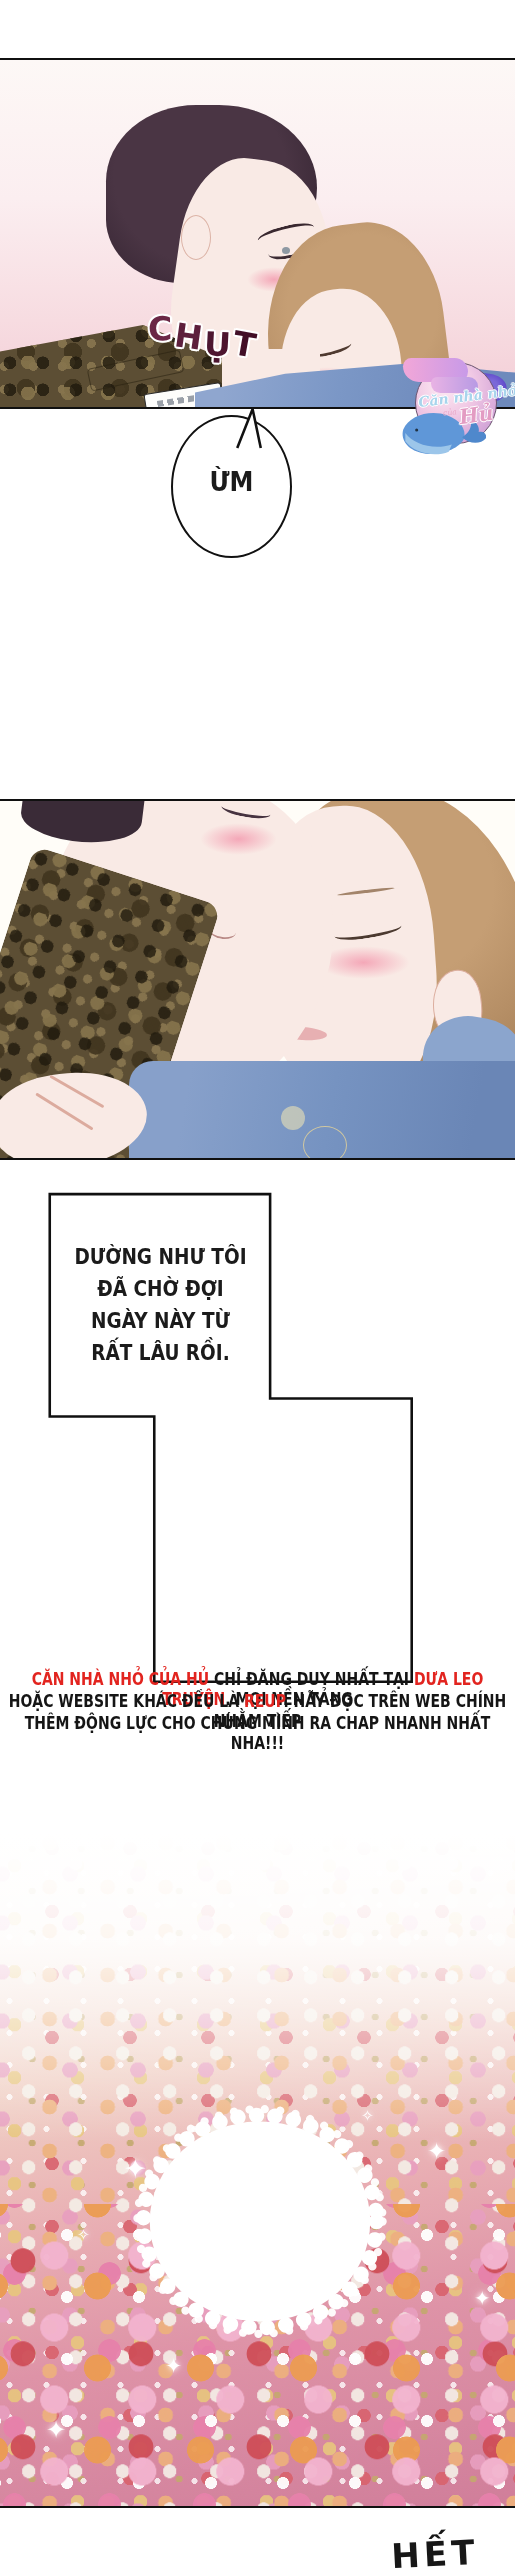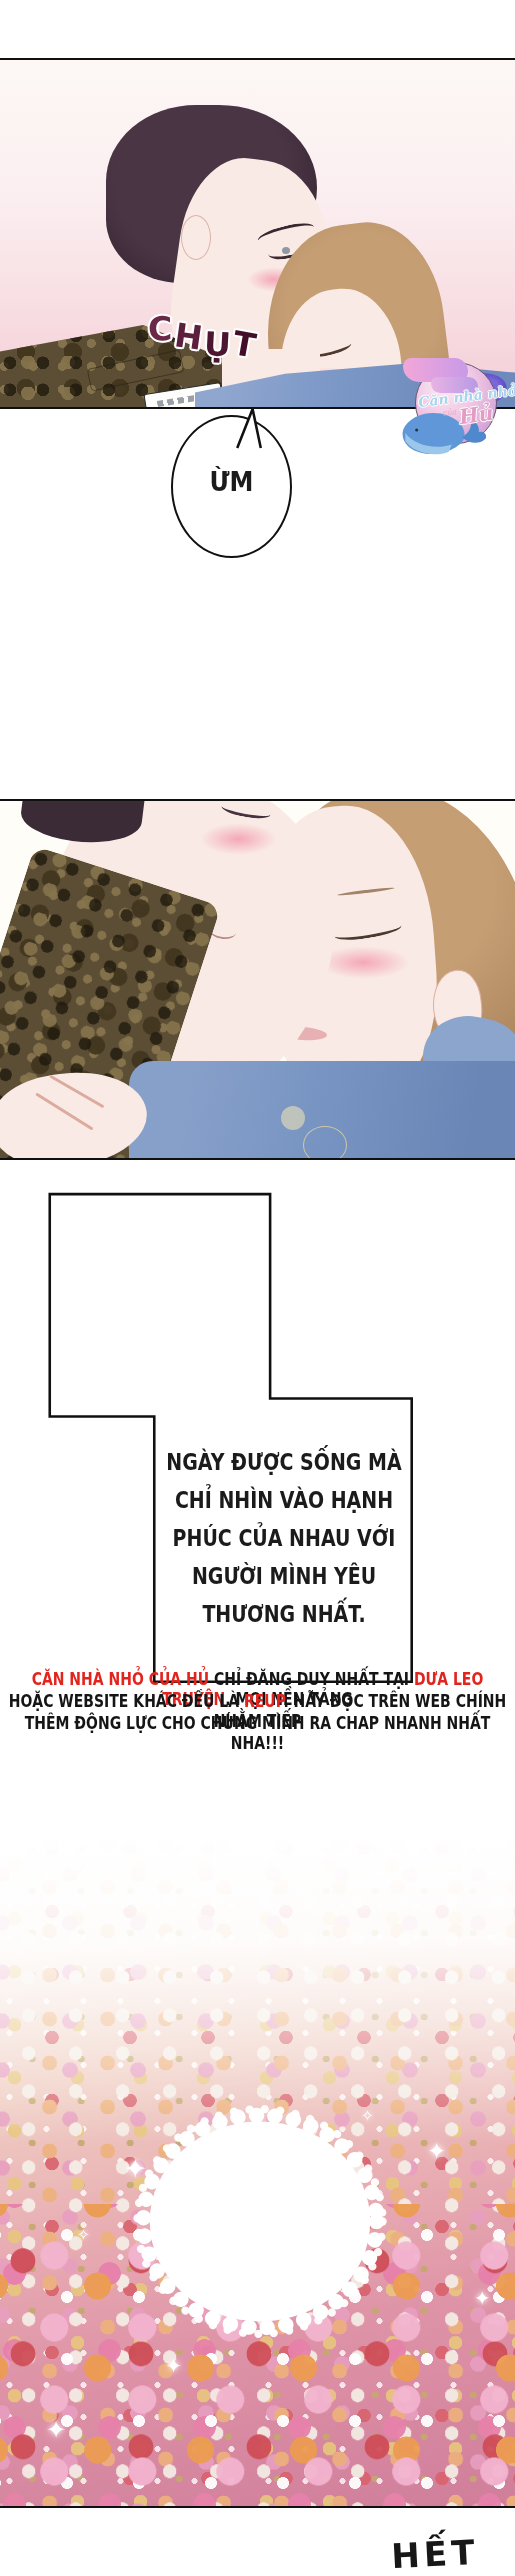--- a/index.html
+++ b/index.html
@@ -109,26 +109,25 @@
     <div class="abs skin" style="left:-7.7px;top:272px;width:155px;height:93px;border-radius:45% 55% 50% 50%;transform:rotate(-8deg);"></div>
     <div class="abs" style="left:46px;top:289px;width:62px;height:2.6px;background:#dcab9e;border-radius:1.5px;transform:rotate(30deg);"></div>
     <div class="abs" style="left:31px;top:309px;width:67px;height:2.6px;background:#dcab9e;border-radius:1.5px;transform:rotate(32deg);"></div>
     <div class="abs" style="left:303px;top:325px;width:42px;height:36px;border:1.5px solid rgba(238,216,150,.75);border-radius:50%;"></div>
     <div class="abs" style="left:281px;top:305px;width:24px;height:24px;background:rgba(246,233,180,.55);border-radius:50%;"></div>
   </div>
 
   <svg class="abs" style="left:46px;top:1190px;" width="371" height="502" viewBox="0 0 720 975">
     <path d="M7,8 H435 V405 H710 V955 H210 V440 H7 Z" fill="#ffffff" stroke="#101010" stroke-width="5"></path>
   </svg>
-  <div class="abs comic" style="left:155px;top:1443px;width:258px;font-size:19px;line-height:38px;">
-    <div class="sqz">NGÀY ĐƯỢC SỐNG MÀ</div>
-    <div class="sqz">CHỈ NHÌN VÀO HẠNH</div>
-    <div class="sqz">PHÚC CỦA NHAU VỚI</div>
-    <div class="sqz">NGƯỜI MÌNH YÊU</div>
-    <div class="sqz">THƯƠNG NHẤT.</div>
+  <div class="abs comic" style="left:50px;top:1241px;width:221px;font-size:18.5px;line-height:32px;">
+    <div class="sqz">DƯỜNG NHƯ TÔI</div>
+    <div class="sqz">ĐÃ CHỜ ĐỢI</div>
+    <div class="sqz">NGÀY NÀY TỪ</div>
+    <div class="sqz">RẤT LÂU RỒI.</div>
   </div>
 
   <div class="credit-line" style="top:1673px;">
     <span class="red">CĂN NHÀ NHỎ CỦA HỦ</span><span> CHỈ ĐĂNG DUY NHẤT TẠI </span><span class="red">DƯA LEO TRUYỆN</span><span>. MỌI NỀN TẢNG</span>
   </div>
   <div class="credit-line" style="top:1695px;">
     <span>HOẶC WEBSITE KHÁC ĐỀU LÀ </span><span class="red">REUP</span><span>. HÃY ĐỌC TRÊN WEB CHÍNH NHẰM TIẾP</span>
   </div>
   <div class="credit-line" style="top:1717px;">THÊM ĐỘNG LỰC CHO CHÚNG MÌNH RA CHAP NHANH NHẤT NHA!!!</div>
 

